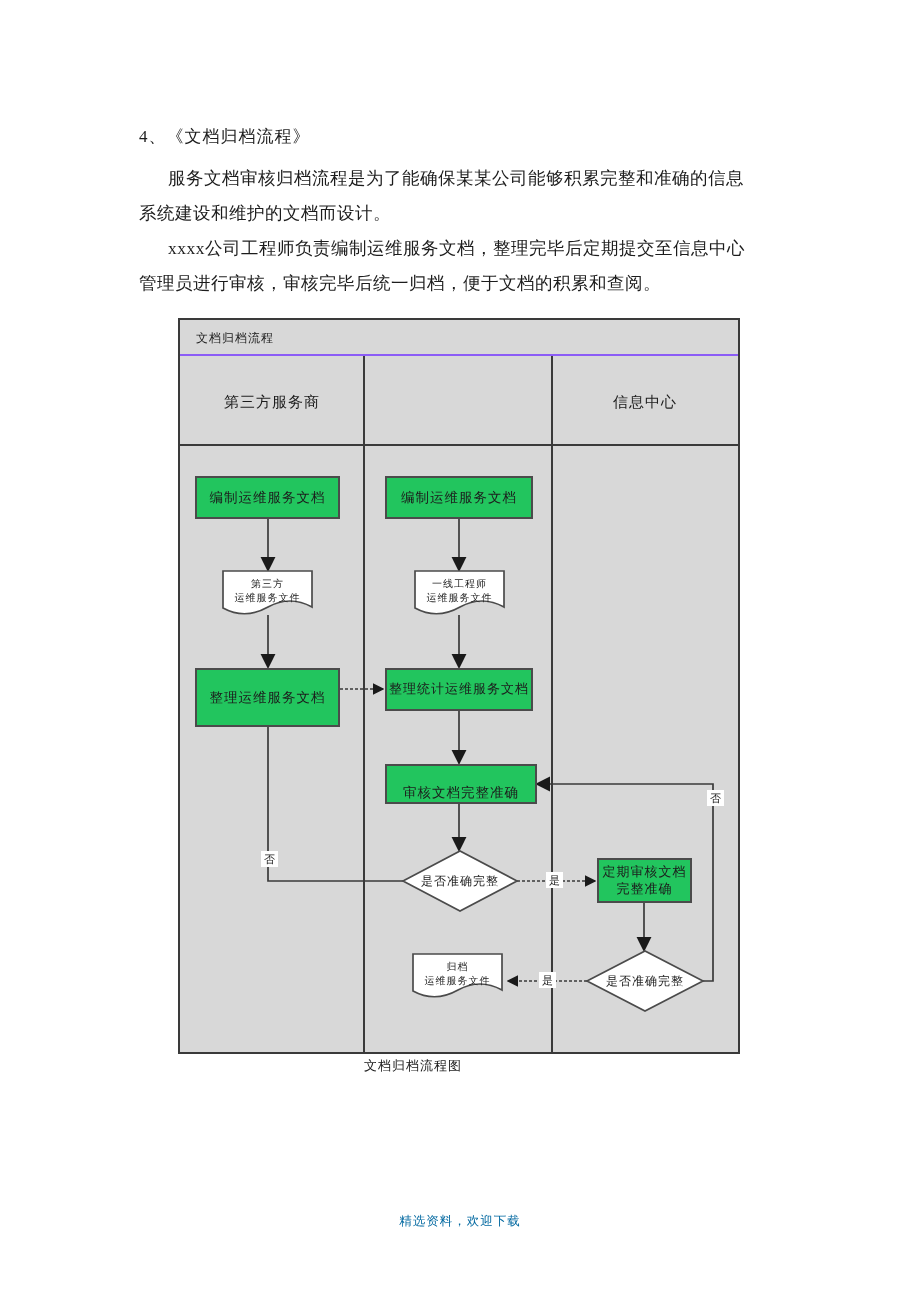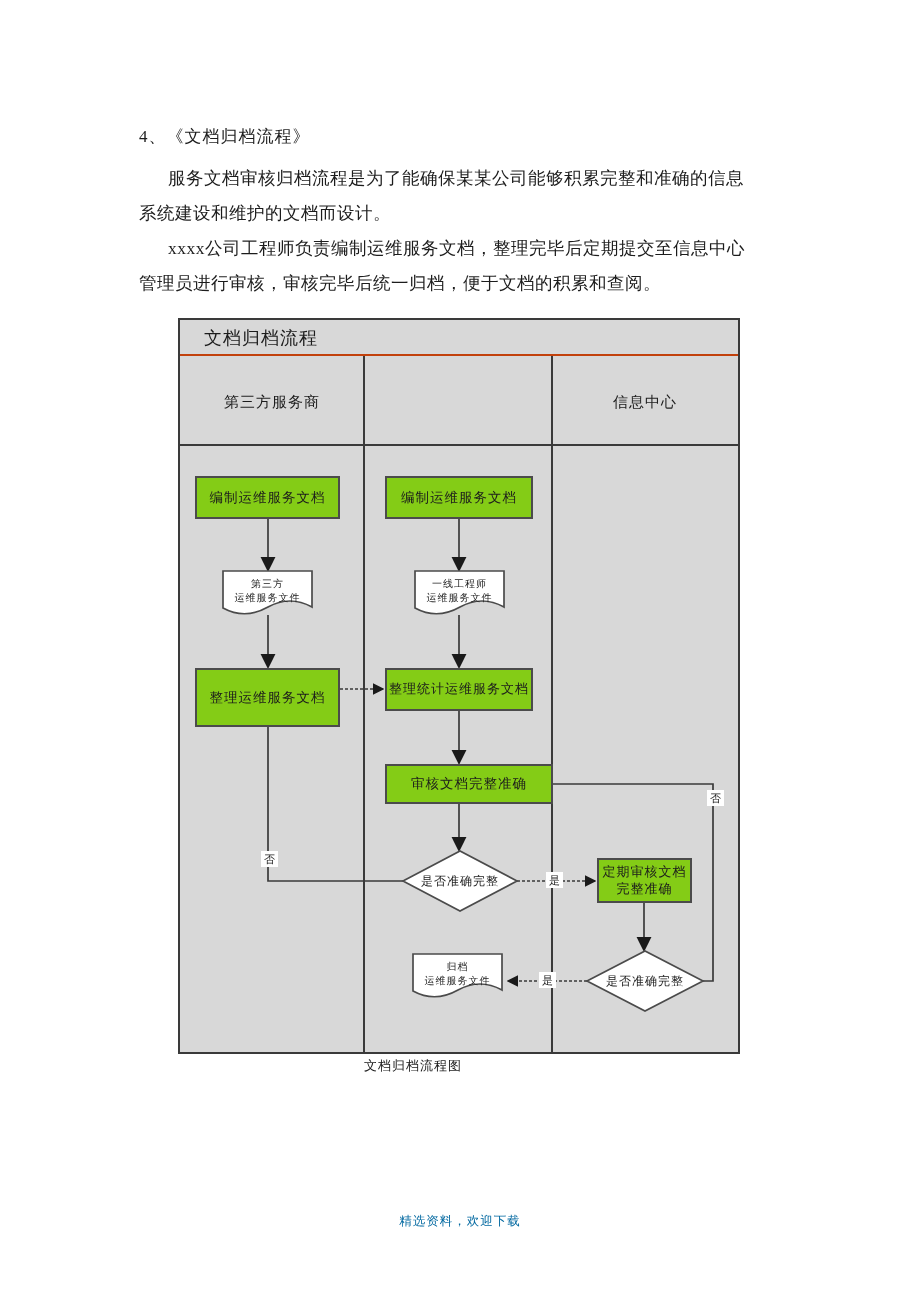--- a/index.html
+++ b/index.html
@@ -14,32 +14,32 @@
   .heading { font-size:17px; letter-spacing:1px; }
   .bodyline { font-size:17.5px; letter-spacing:0.5px; white-space:nowrap; }
 
   
   .flowchart {
     position:absolute; left:178px; top:312px; width:562px; height:736px;
     background:#d8d8d8; border:2px solid #3a3a3a;
   }
   .fc-title {
     position:absolute; left:0; top:0; width:100%; height:36px;
-    border-bottom:2px solid #c2410c; font-size:18px; letter-spacing:1px;
-    line-height:36px; padding-left:24px;
+    border-bottom:2px solid #8b5cf6; font-size:12px; letter-spacing:1px;
+    line-height:36px; padding-left:16px;
   }
   .lane-head {
     position:absolute; top:38px; height:88px; display:flex;
     align-items:center; justify-content:center; font-size:15px; letter-spacing:1px;
   }
   .lane-divider { position:absolute; top:36px; width:2px; height:696px; background:#3a3a3a; }
   .head-bottom  { position:absolute; top:124px; left:0; width:100%; height:2px; background:#3a3a3a; }
 
   .node {
-    position:absolute; background:#84cc16; border:2px solid #4b4b4b;
+    position:absolute; background:#22c55e; border:2px solid #4b4b4b;
     display:flex; flex-direction:column; align-items:center; justify-content:center;
     font-size:13.5px; text-align:center; line-height:1.3; letter-spacing:1px;
   }
   .shape-text {
     position:absolute; display:flex; flex-direction:column; align-items:center;
     justify-content:flex-start; text-align:center; font-size:10px; line-height:1.35;
     letter-spacing:1px; pointer-events:none;
   }
   .diamond-text {
     position:absolute; display:flex; align-items:center; justify-content:center;
@@ -109,21 +109,21 @@
     </div>
     <div class="node" style="left:205px; top:156px; width:148px; height:43px;">
       <span>编制运维服务文档</span>
     </div>
     <div class="node" style="left:15px; top:348px; width:145px; height:59px;">
       <span>整理运维服务文档</span>
     </div>
     <div class="node" style="left:205px; top:348px; width:148px; height:43px; font-size:13px;">
       <span>整理统计运维服务文档</span>
     </div>
-    <div class="node" style="left:205px; top:444px; width:168px; height:40px;">
+    <div class="node" style="left:205px; top:444px; width:152px; height:40px;justify-content:flex-end;">
       <span>审核文档完整准确</span>
     </div>
     <div class="node" style="left:417px; top:538px; width:95px; height:45px; font-size:13px;">
       <span>定期审核文档</span>
       <span>完整准确</span>
     </div>
 
     <div class="shape-text" style="left:43px; top:257px; width:89px;">
       <span>第三方</span>
       <span>运维服务文件</span>

